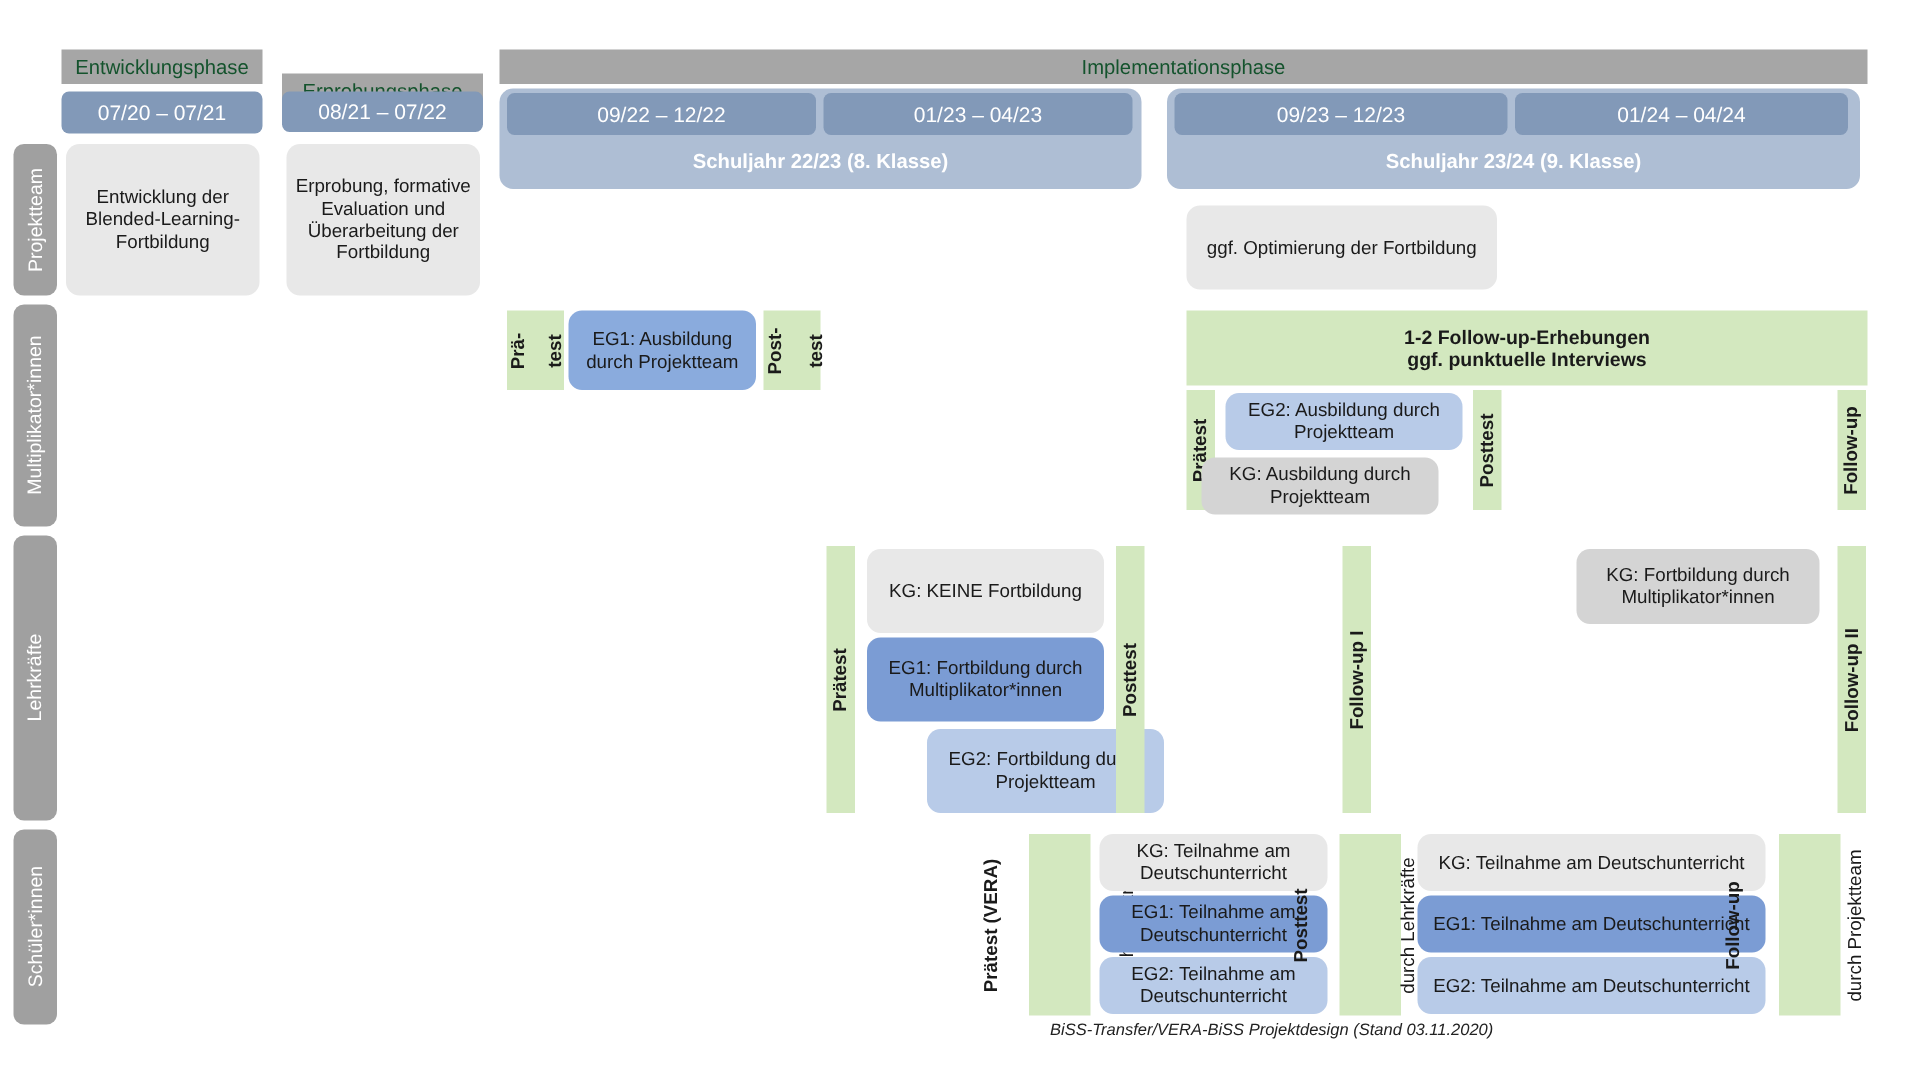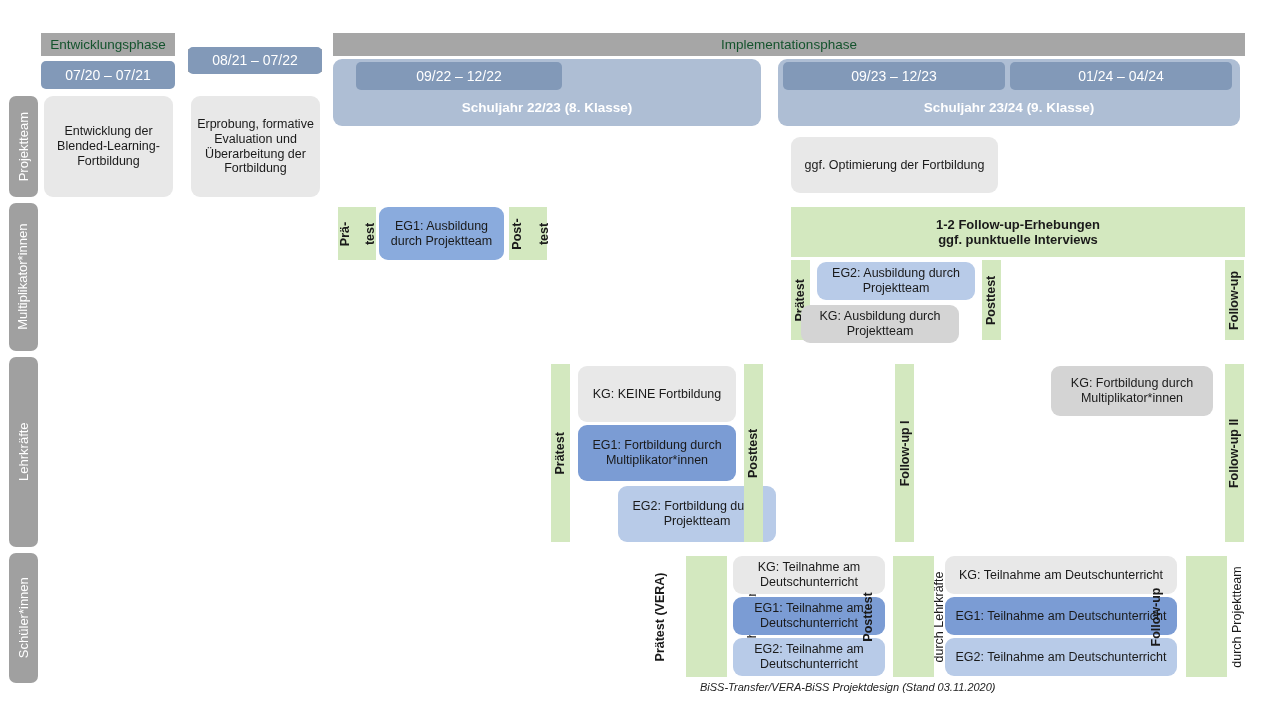--- a/index.html
+++ b/index.html
@@ -75,24 +75,25 @@
 <div id="stage">
 
   <div class="abs phase center" style="left:41px;top:33px;width:134px;height:23px;">Entwicklungsphase</div>
 
   <div class="abs phase center" style="left:188px;top:49px;width:134px;height:23px;text-align:right;">Erprobungsphase</div>
 
   <div class="abs phase center" style="left:333px;top:33px;width:912px;height:23px;">Implementationsphase</div>
 
   <div class="abs dateband center" style="left:41px;top:61px;width:134px;height:28px;">07/20 – 07/21</div>
 
-  <div class="abs dateband center" style="left:188px;top:47px;width:134px;height:27px;">08/21 – 07/22</div>
+  <div class="abs dateband center" style="left:188px;top:61px;width:134px;height:27px;">08/21 – 07/22</div>
 
   <div class="abs yearwrap" style="left:333px;top:59px;width:428px;height:67px;">
-    <div class="abs dateband center" style="left:23px;top:3px;width:206px;height:28px;">09/22 – 12/22</div>
+    <div class="abs dateband center" style="left:5px;top:3px;width:206px;height:28px;">09/22 – 12/22</div>
+    <div class="abs dateband center" style="left:216px;top:3px;width:206px;height:28px;">01/23 – 04/23</div>
     <div class="abs yearlabel center" style="left:0px;top:35px;width:428px;height:28px;">Schuljahr 22/23 (8. Klasse)</div>
   </div>
 
   <div class="abs yearwrap" style="left:778px;top:59px;width:462px;height:67px;">
     <div class="abs dateband center" style="left:5px;top:3px;width:222px;height:28px;">09/23 – 12/23</div>
     <div class="abs dateband center" style="left:232px;top:3px;width:222px;height:28px;">01/24 – 04/24</div>
     <div class="abs yearlabel center" style="left:0px;top:35px;width:462px;height:28px;">Schuljahr 23/24 (9. Klasse)</div>
   </div>
 
   <div class="abs rolelabel center" style="left:9px;top:96px;width:29px;height:101px;">

